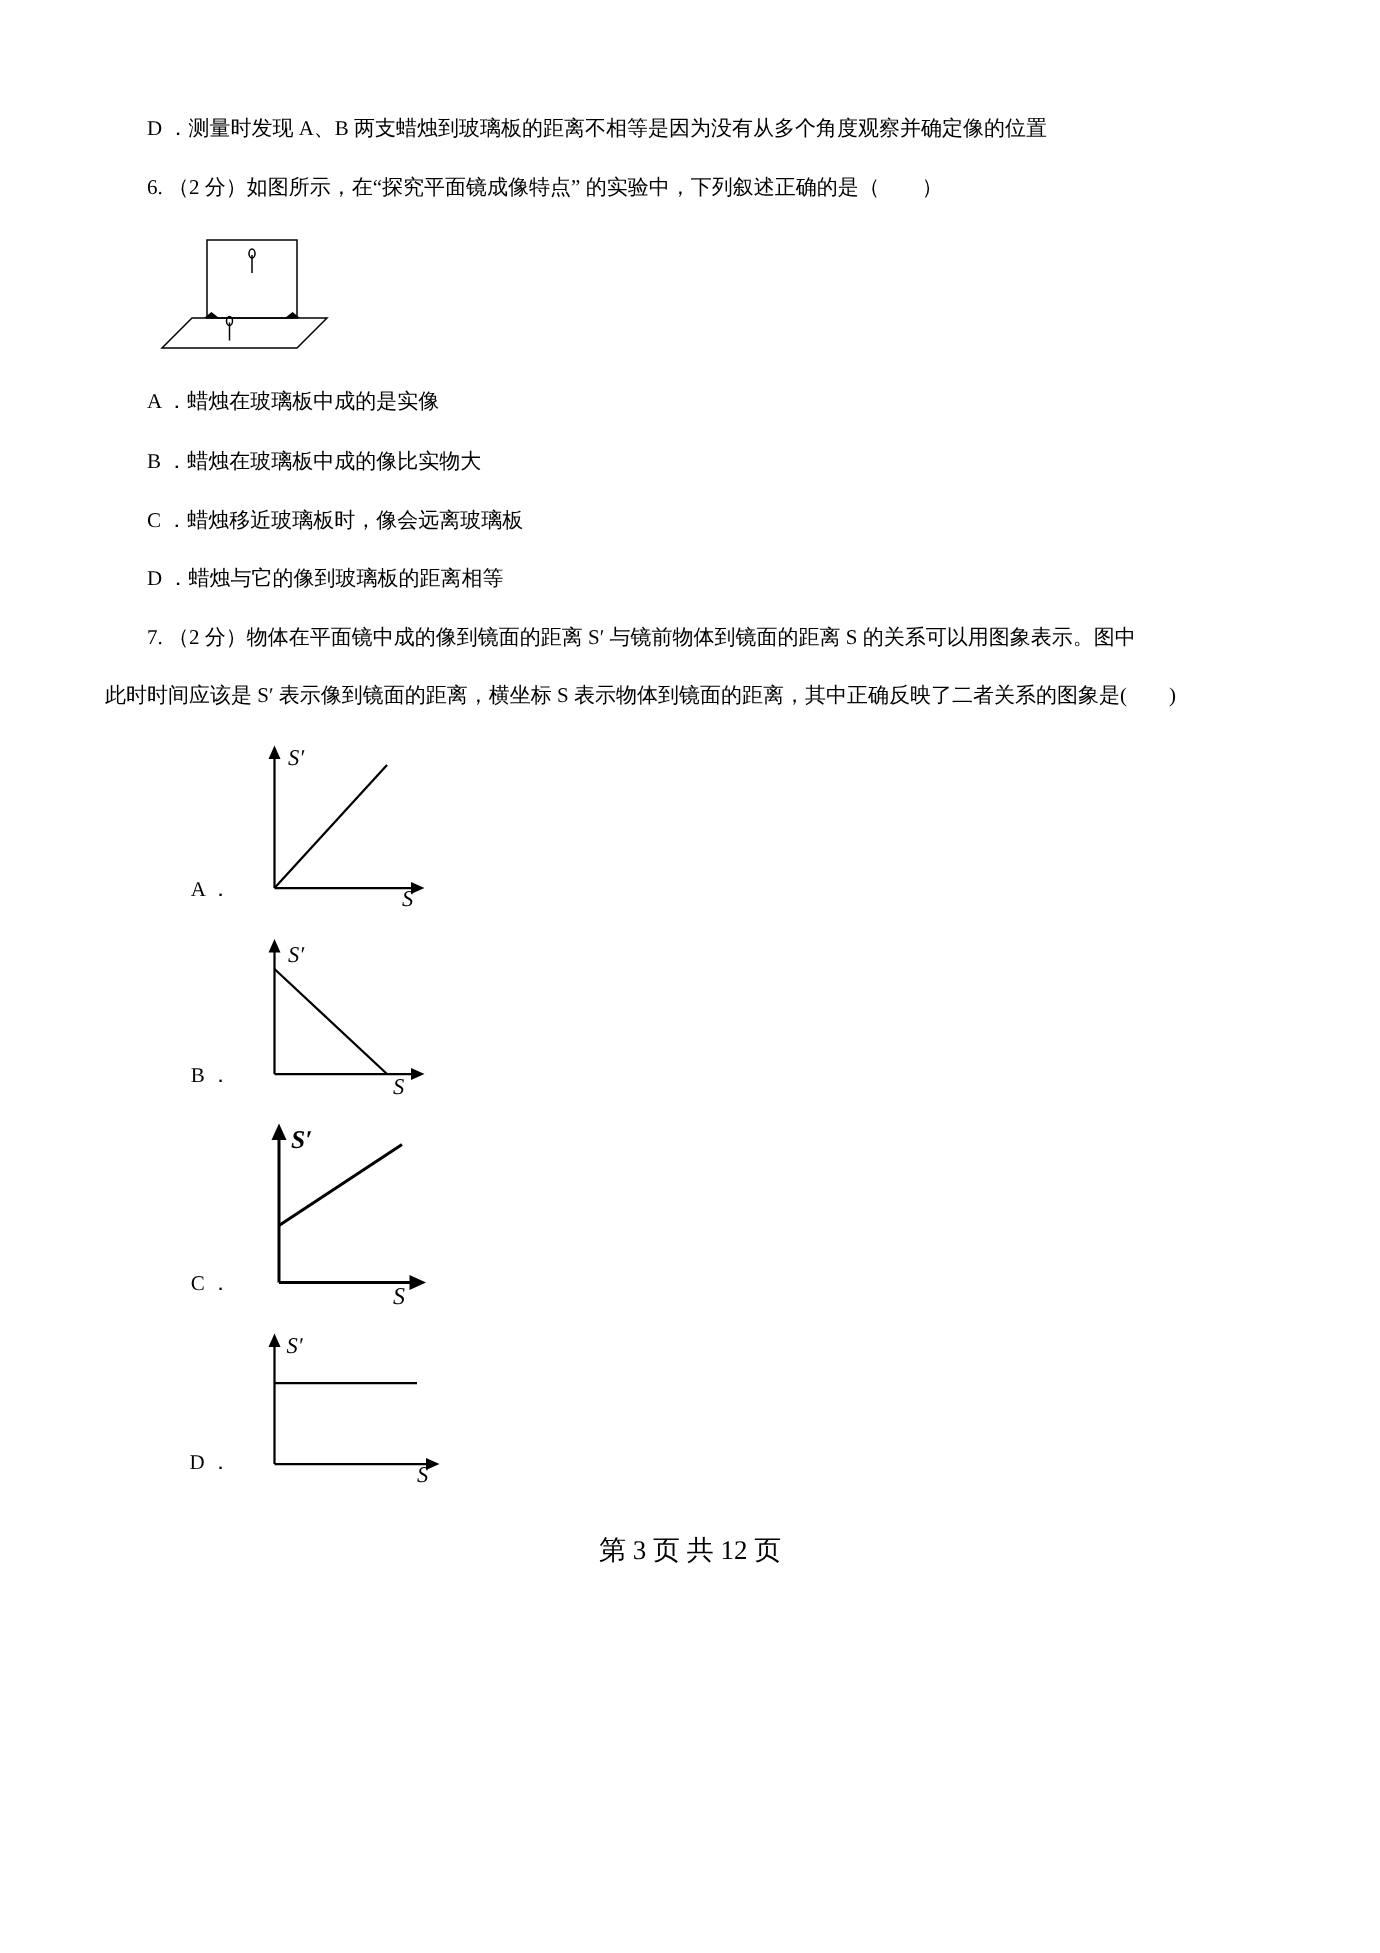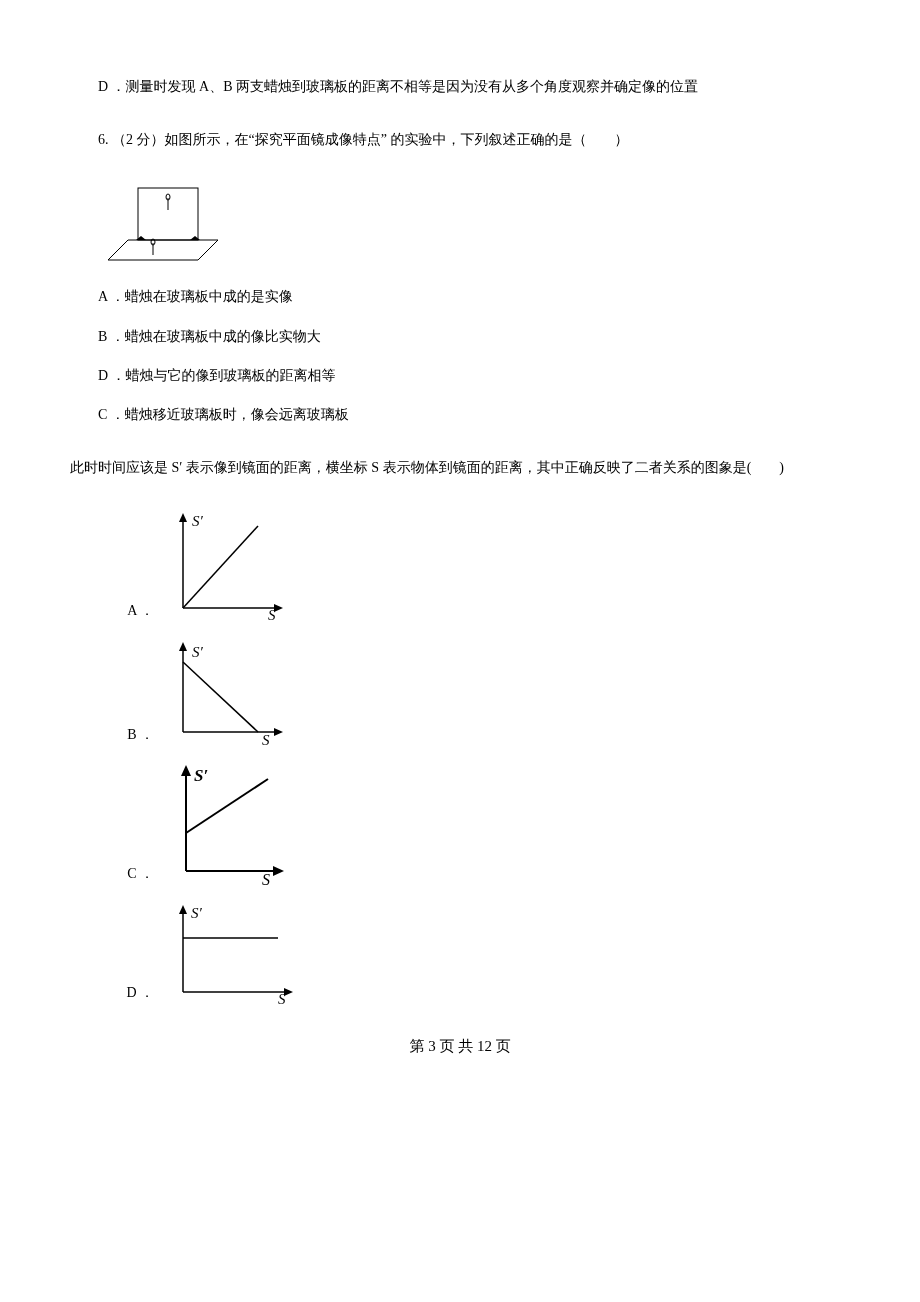--- a/index.html
+++ b/index.html
@@ -1,21 +1,21 @@
 <!DOCTYPE html>
 <html><head>
 <meta charset="utf-8">
 <style>
 body{margin:0;background:#fff;font-family:"SimSun","宋体",serif;font-size:14px;color:#000;line-height:1.8;width:920px}
 .page{padding:60px 70px 20px 70px}
-.para{margin:28px 0;text-indent:2em}
+.para{margin:14px 0;text-indent:2em}
 .opt{margin:14px 0;text-indent:2em}
 .figrow{margin:14px 0;display:flex;align-items:flex-end}
 .figrow .lbl{width:6em;text-align:right;padding-right:4px}
-.footer{text-align:center;font-size:15px;margin-top:28px}
+.footer{text-align:center;font-size:18px;margin-top:28px}
 svg{display:block}
 .svgbox{margin-left:2em;margin-top:8px;margin-bottom:8px}
 </style>
 </head>
 <body>
 
 <div class="page">
 
   <p class="opt">D ．测量时发现 A、B 两支蜡烛到玻璃板的距离不相等是因为没有从多个角度观察并确定像的位置</p>
 
@@ -29,23 +29,24 @@
       <polygon points="92,60 102,60 97,56" fill="#000"></polygon>
       <line x1="70" y1="30" x2="70" y2="18" stroke="#000"></line>
       <ellipse cx="70" cy="17" rx="2" ry="3" fill="none" stroke="#000"></ellipse>
       <line x1="55" y1="75" x2="55" y2="63" stroke="#000"></line>
       <ellipse cx="55" cy="62" rx="2" ry="3" fill="none" stroke="#000"></ellipse>
     </svg>
   </div>
 
   <p class="opt">A ．蜡烛在玻璃板中成的是实像</p>
   <p class="opt">B ．蜡烛在玻璃板中成的像比实物大</p>
+  <p class="opt">C ．蜡烛移近玻璃板时，像会远离玻璃板</p>
   <p class="opt">D ．蜡烛与它的像到玻璃板的距离相等</p>
-  <p class="opt">C ．蜡烛移近玻璃板时，像会远离玻璃板</p>
 
+  <p class="para">7. （2 分）物体在平面镜中成的像到镜面的距离 S′ 与镜前物体到镜面的距离 S 的关系可以用图象表示。图中</p>
   <p class="para" style="text-indent:0">此时时间应该是 S′ 表示像到镜面的距离，横坐标 S 表示物体到镜面的距离，其中正确反映了二者关系的图象是(　　)</p>
 
   <div class="figrow">
     <span class="lbl">A ．</span>
     <svg width="140" height="115" viewBox="0 0 140 115">
       <line x1="25" y1="100" x2="25" y2="8" stroke="#000" stroke-width="1.5"></line>
       <polygon points="25,5 21,14 29,14" fill="#000"></polygon>
       <line x1="25" y1="100" x2="122" y2="100" stroke="#000" stroke-width="1.5"></line>
       <polygon points="125,100 116,96 116,104" fill="#000"></polygon>
       <line x1="25" y1="100" x2="100" y2="18" stroke="#000" stroke-width="1.5"></line>

